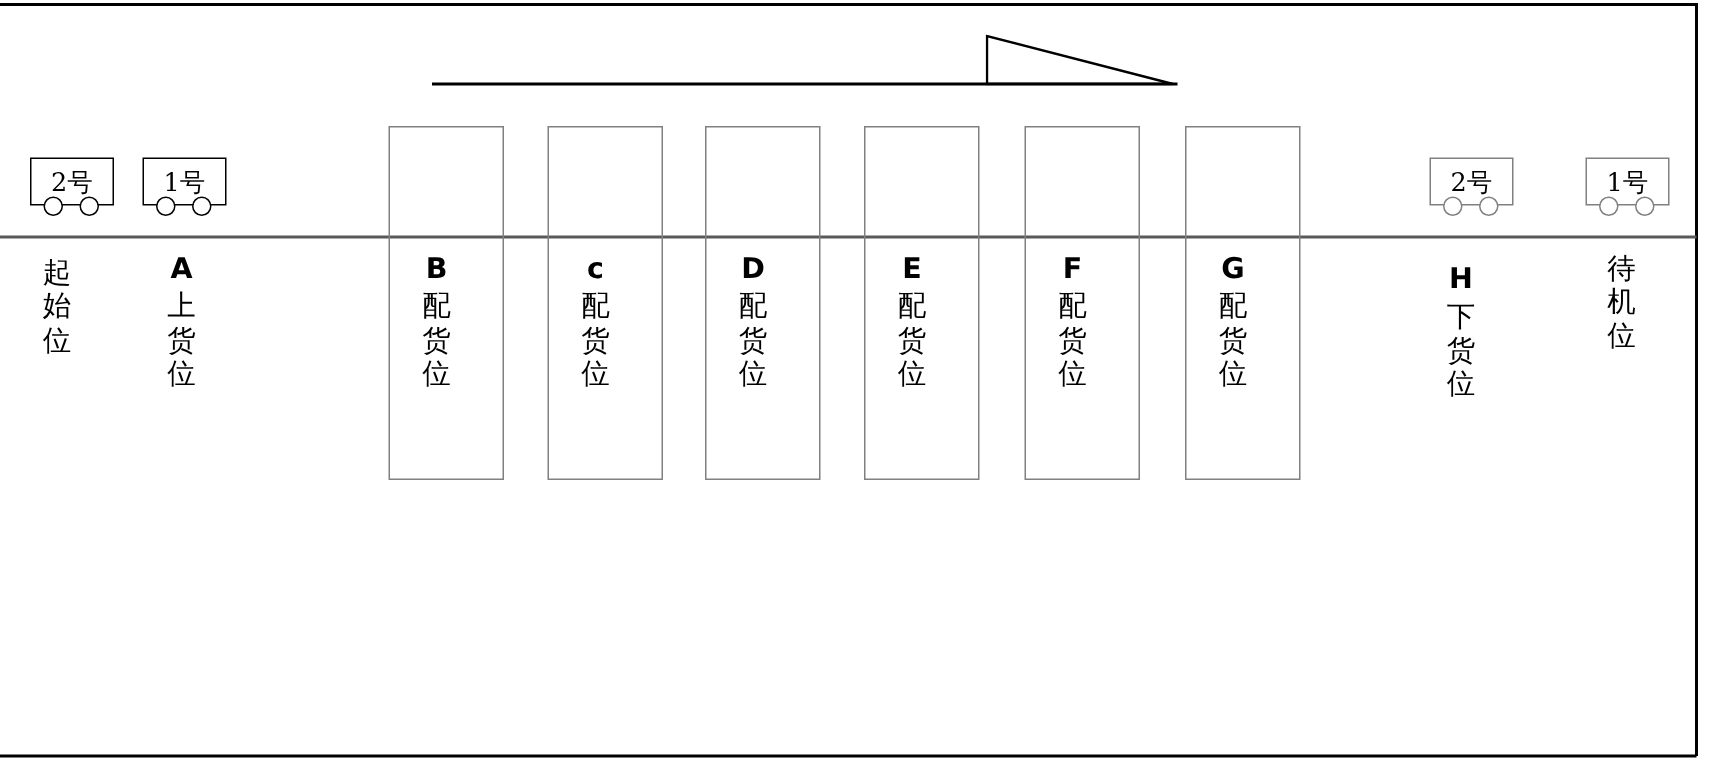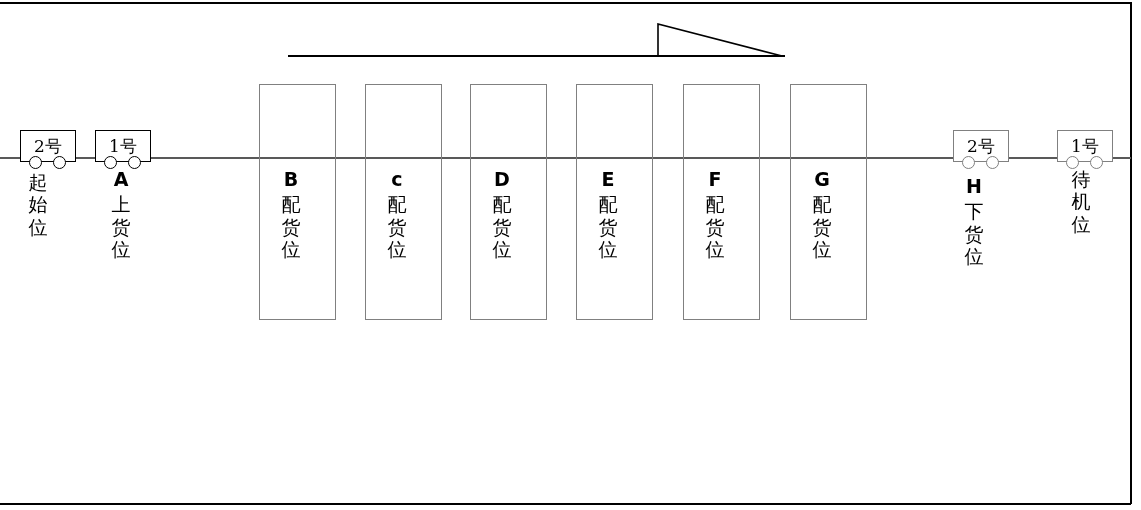--- a/index.html
+++ b/index.html
@@ -105,21 +105,20 @@
     font-family: "DejaVu Serif", "Liberation Serif", serif;
     font-size: 19px;
     font-weight: normal;
   }
 
   
   .cart {
     position: absolute;
     width: 56px;
     height: 32px;
-    margin-top: 25px;
   }
   .cart .body {
     position: absolute;
     left: 0;
     top: 0;
     width: 56px;
     height: 32px;
     box-sizing: border-box;
     border: 1px solid #000000;
     display: flex;

